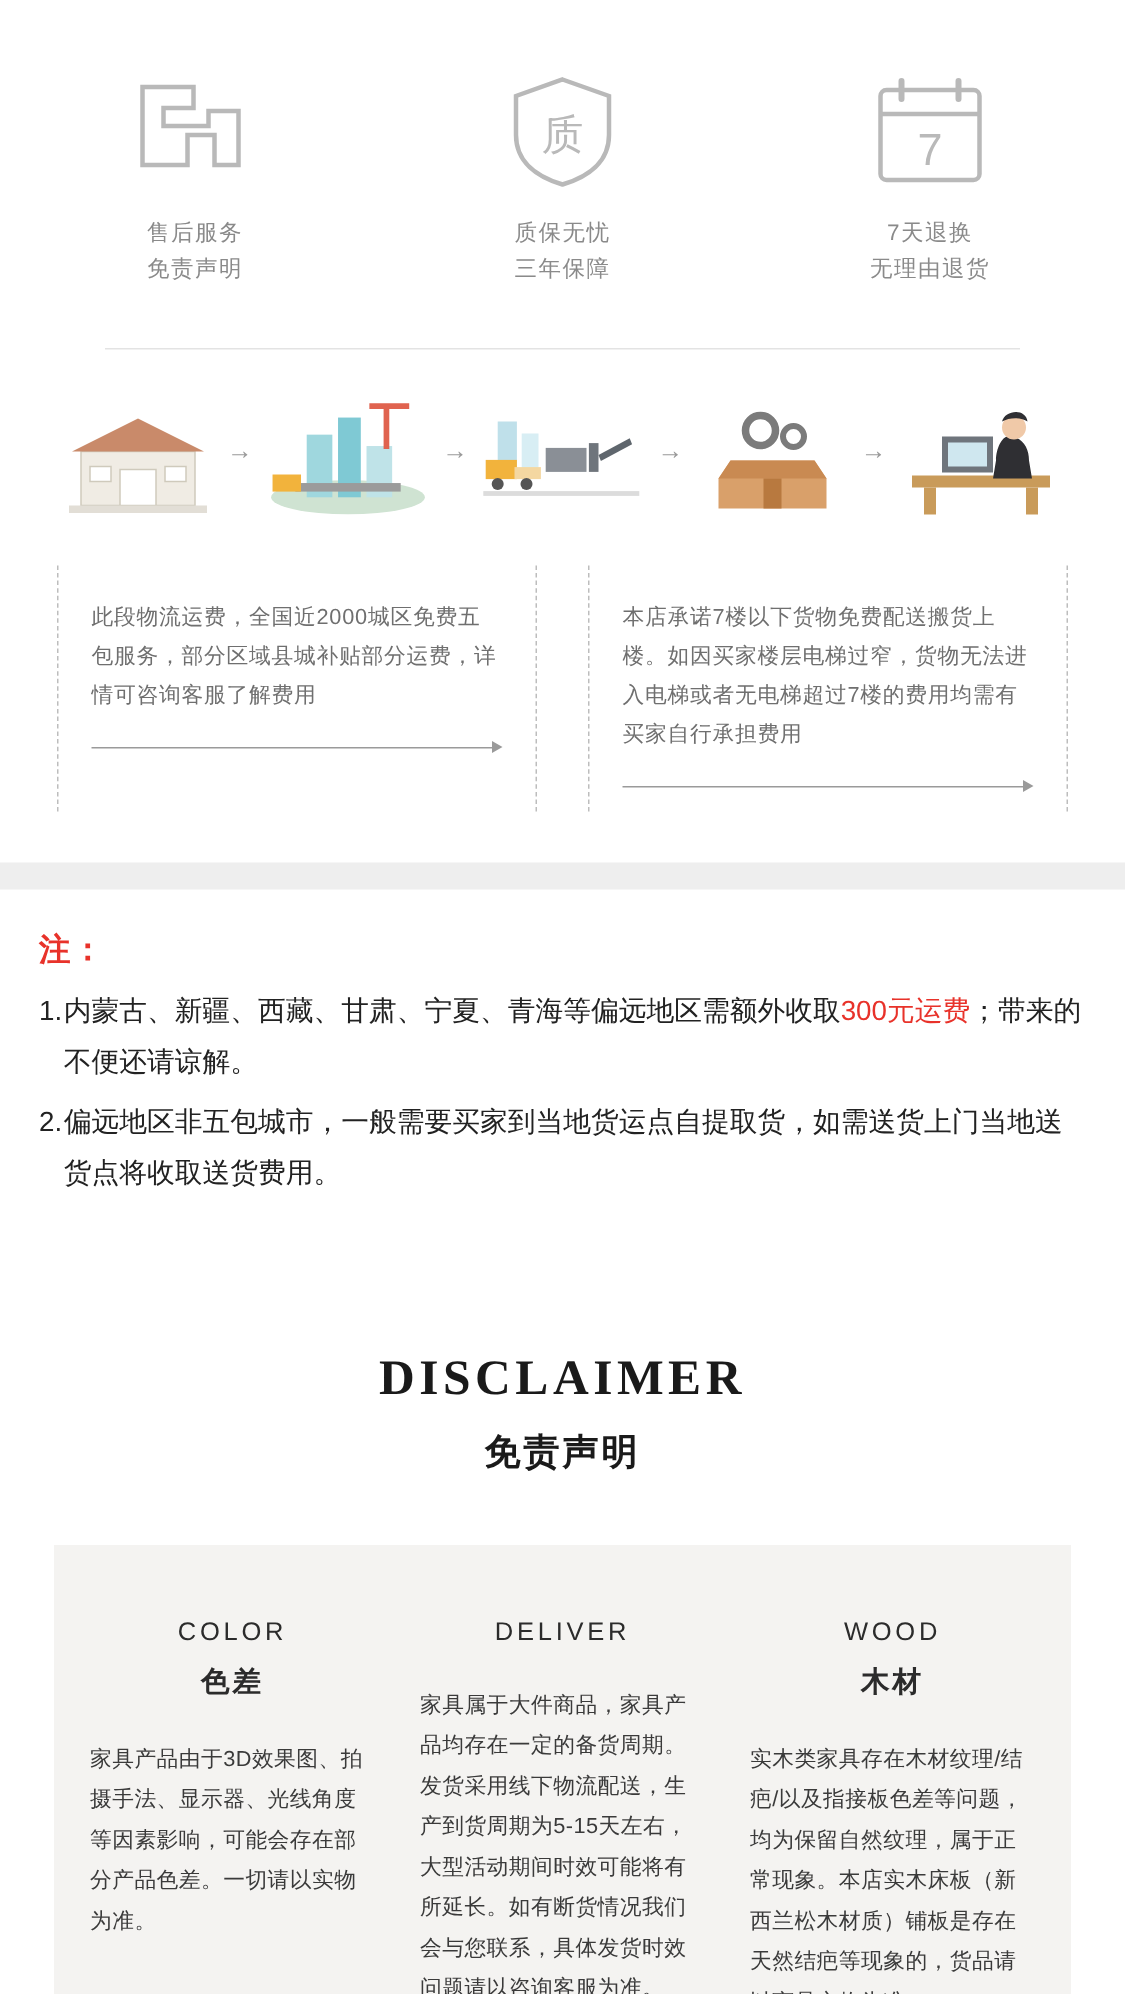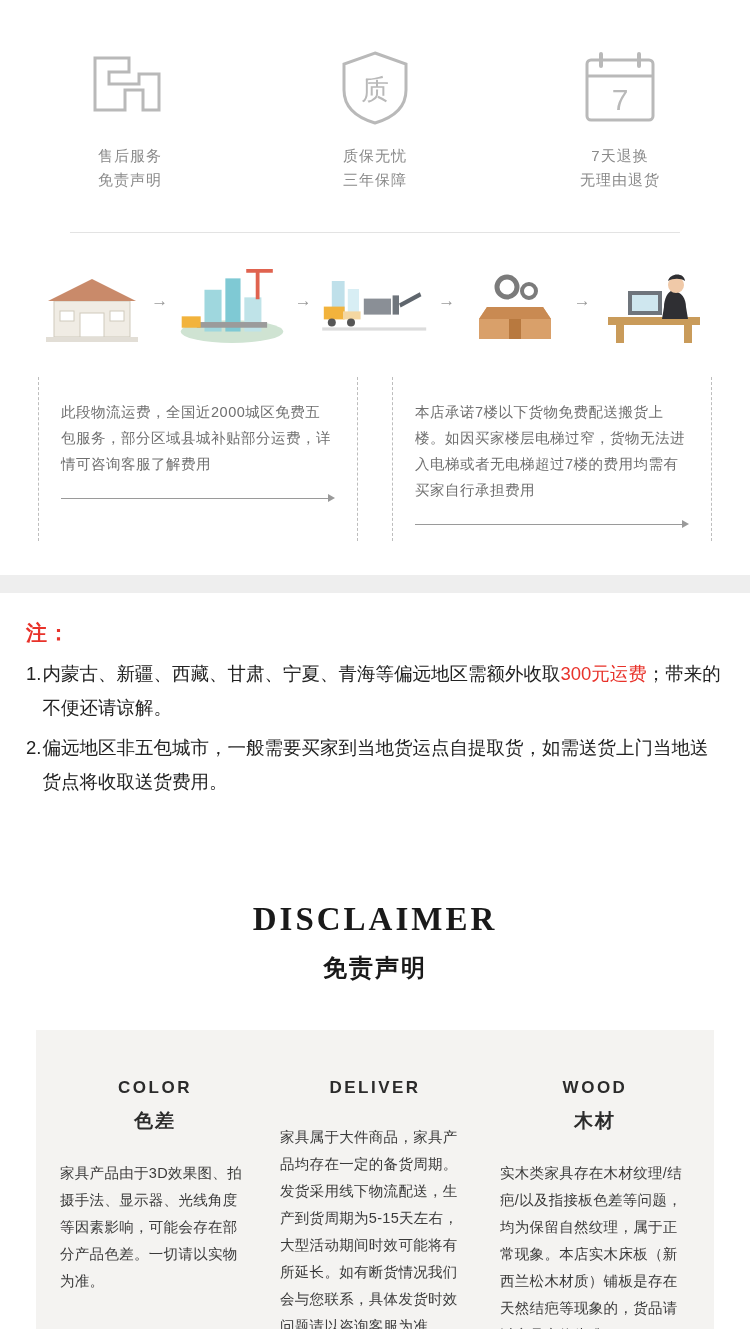--- a/index.html
+++ b/index.html
@@ -195,21 +195,21 @@
     justify-content: space-between;
   }
   .col {
     width: 190px;
   }
   .col-title-en {
     text-align: center;
     font-size: 17px;
     letter-spacing: 2.5px;
     color: #2b2b2b;
-    font-weight: bold;
+    font-weight: normal;
   }
   .col-title-cn {
     text-align: center;
     font-size: 19px;
     font-weight: bold;
     color: #2b2b2b;
     margin-top: 10px;
     letter-spacing: 2px;
   }
   .col-body {

